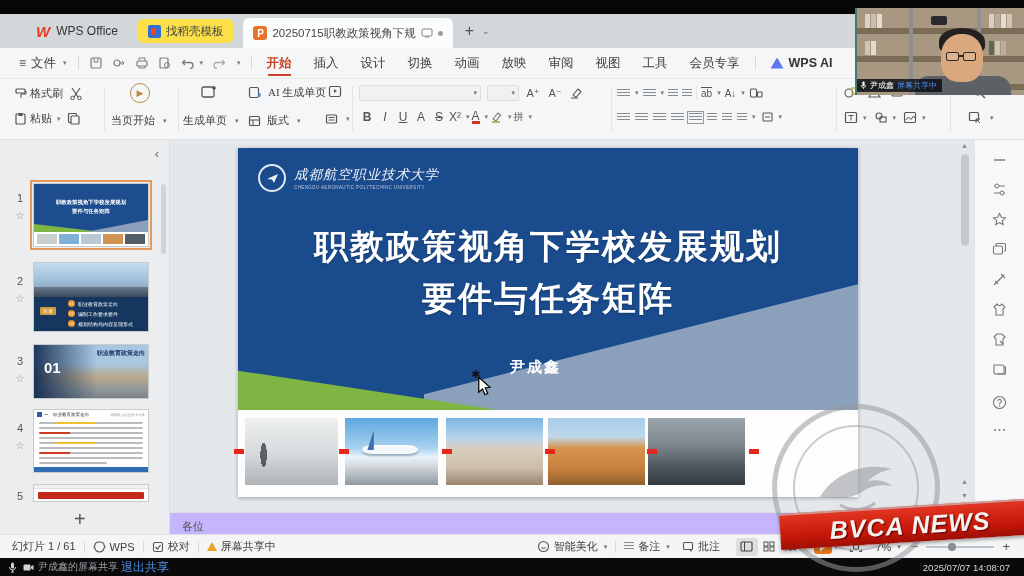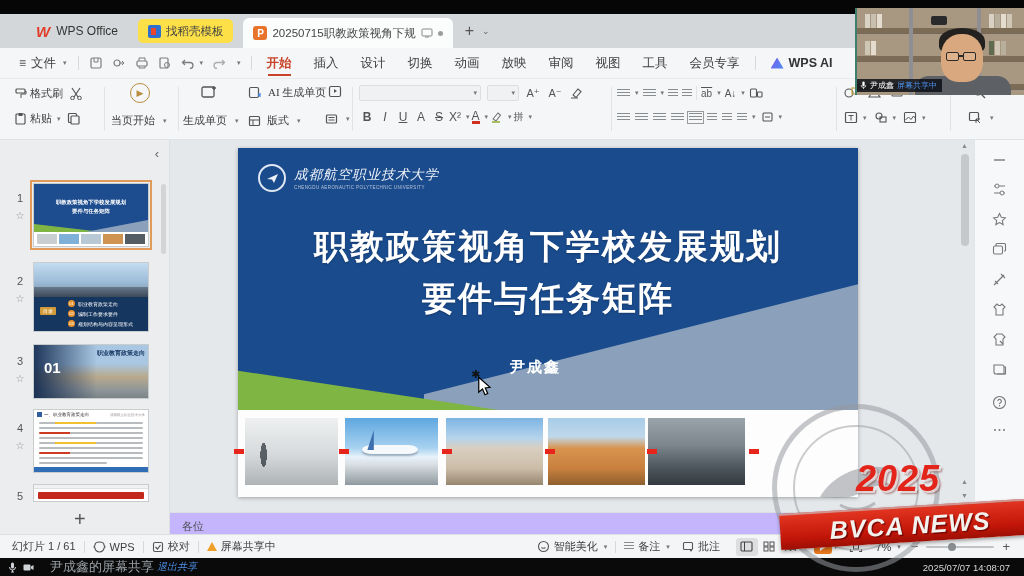--- a/index.html
+++ b/index.html
@@ -136,22 +136,22 @@
   .viewbtn{width:22px;height:18px;display:flex;align-items:center;justify-content:center;border-radius:3px;}
   .viewbtn.on{background:#dcdedf;}
   .playbtn{width:18px;height:15px;background:#e8781e;border-radius:3px;display:flex;align-items:center;justify-content:center;}
   .playbtn::after{content:"";width:0;height:0;border-left:6px solid #fff;border-top:4px solid transparent;border-bottom:4px solid transparent;margin-left:1px;}
   .ztrack{width:68px;height:2px;background:#c0c3c5;position:relative;border-radius:1px;}
   .zdot{position:absolute;left:22px;top:-3px;width:8px;height:8px;border-radius:50%;background:#8a8d8f;}
   .zbtn{font-size:13px;color:#555;}
 
   
   #bottombar{left:0;top:558px;width:1024px;height:18px;background:#0a0a0a;display:flex;align-items:center;}
-  #bottombar .btxt{font-size:13px;color:#9aa0a6;margin-left:16px;}
-  #bottombar .blink{font-size:10px;color:#4d8fe8;margin-left:3px;font-style:italic;}
+  #bottombar .btxt{font-size:10px;color:#9aa0a6;margin-left:4px;}
+  #bottombar .blink{font-size:12px;color:#4d8fe8;margin-left:3px;}
   #btime{position:absolute;right:14px;font-size:9.5px;color:#d8d8d8;}
 
   
   #webcam{left:855px;top:8px;width:169px;height:87px;background:#a89882;overflow:hidden;z-index:60;border-left:2px solid #3f7d6e;}
   .shelf{position:absolute;left:0;width:100%;height:5px;background:#7c6c55;box-shadow:0 1px 0 rgba(0,0,0,.3);}
   .frame{position:absolute;top:0;width:4px;height:100%;background:#8f8f93;}
   .bk{position:absolute;width:5px;height:14px;}
   .cam{position:absolute;left:74px;top:8px;width:16px;height:9px;background:#2a2a2c;border-radius:2px;}
   .head{position:absolute;left:84px;top:26px;width:42px;height:48px;background:#d9a87e;border-radius:45% 45% 40% 40%;}
   .hair{position:absolute;left:82px;top:20px;width:46px;height:26px;background:#23211f;border-radius:50% 50% 30% 30%;}
@@ -818,21 +818,20 @@
 
   <div class="abs" id="seal">
     <div class="inner">
       <svg width="122" height="122" viewBox="0 0 122 122" style="opacity:.6;">
           <path d="M25 70c15-25 45-35 72-28-10 2-18 6-24 12 10-2 18 0 24 5-12-2-22 0-30 6-8 5-20 8-42 5z" fill="#9a9da2"></path>
           <path d="M45 78c10 6 25 6 35-2" fill="none" stroke="#9a9da2" stroke-width="3"></path>
         </svg>
       <div class="sealtxt">BVCA·1985</div>
     </div>
   </div>
-  <div class="abs" id="year">2025</div>
   <div class="abs" id="banner">
     <span>BVCA NEWS</span>
   </div>
 
   <svg class="abs" id="cursor" width="18" height="20" viewBox="0 0 12 16">
       <path d="M1 1v12l3-2.6L6 15l2.2-1-2-4.4L10 9z" fill="#fff" stroke="#000" stroke-width="1"></path>
     </svg>
   <span class="abs" id="cursorflower">✱</span>
 
 </div>

